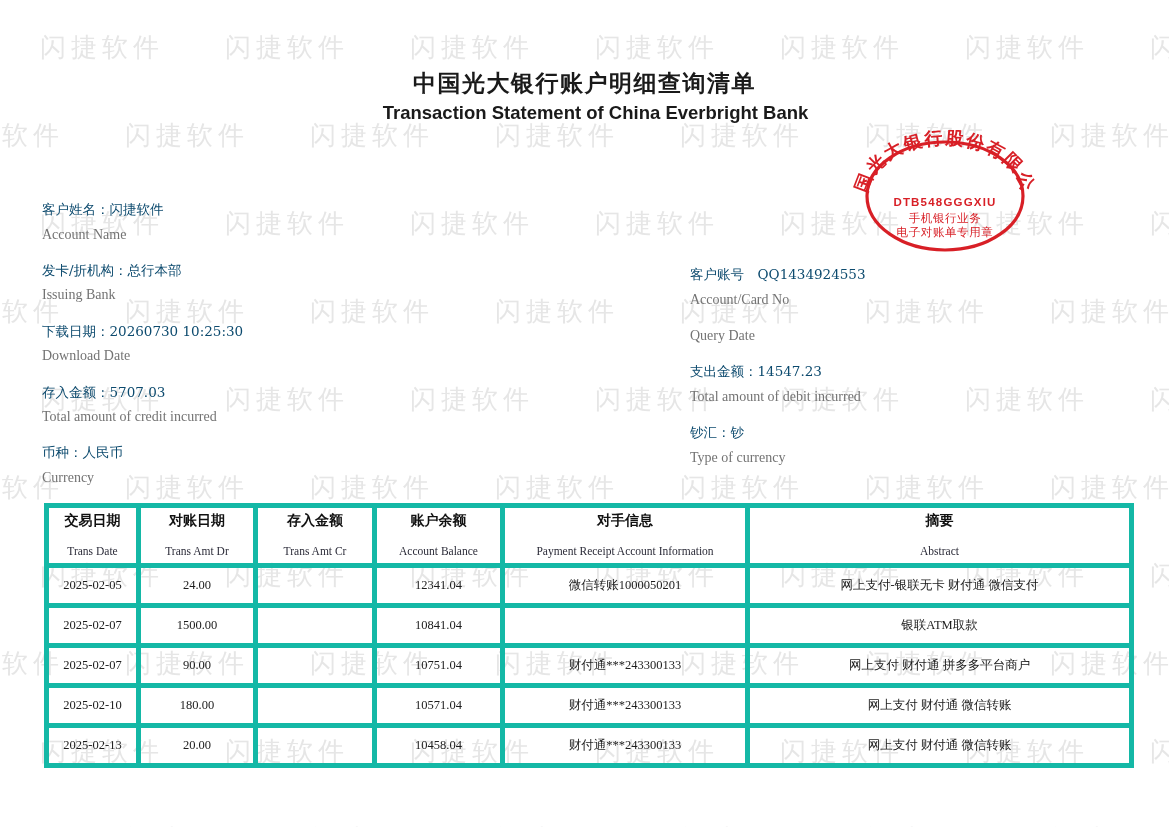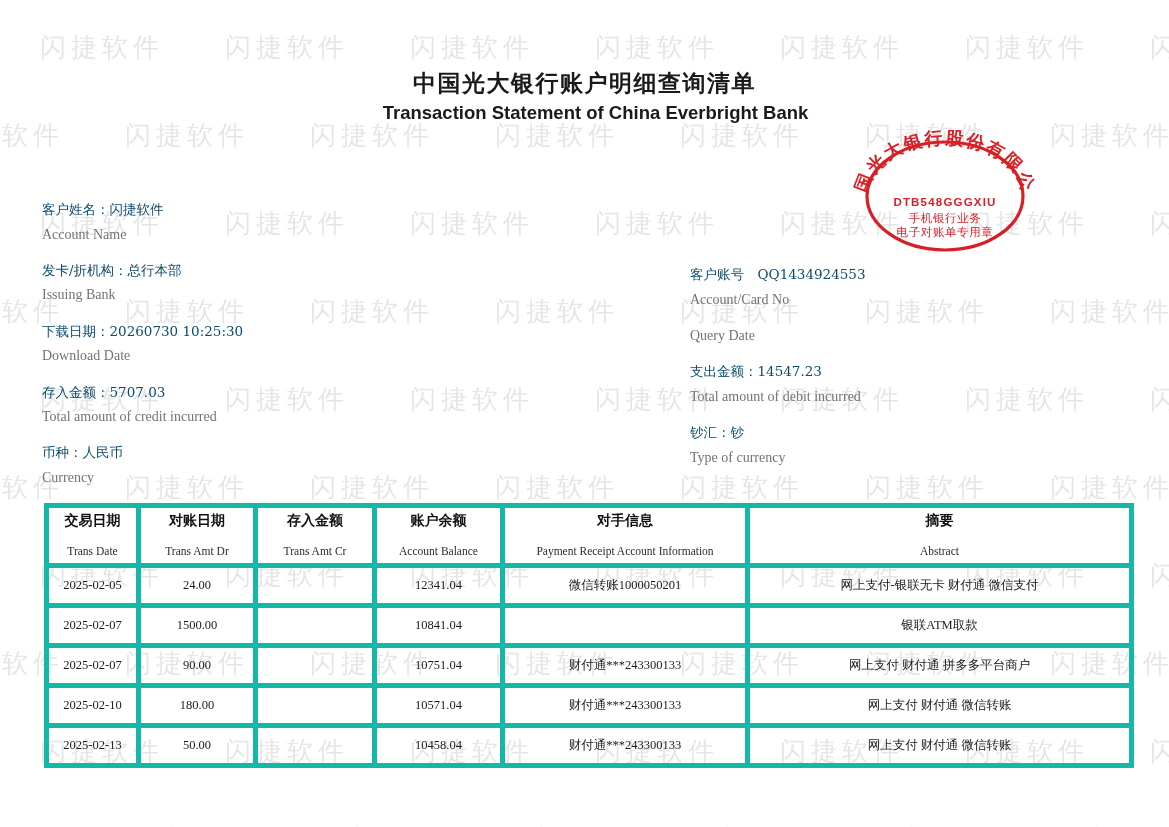--- a/index.html
+++ b/index.html
@@ -297,21 +297,21 @@
         <tr>
           <td>2025-02-10</td>
           <td>180.00</td>
           <td></td>
           <td>10571.04</td>
           <td class="cell-cjk">财付通***243300133</td>
           <td class="cell-cjk">网上支付 财付通 微信转账</td>
         </tr>
         <tr>
           <td>2025-02-13</td>
-          <td>50.00</td>
+          <td>20.00</td>
           <td></td>
           <td>10458.04</td>
           <td class="cell-cjk">财付通***243300133</td>
           <td class="cell-cjk">网上支付 财付通 微信转账</td>
         </tr>
       </tbody>
   </table>
 
 </div>
 

